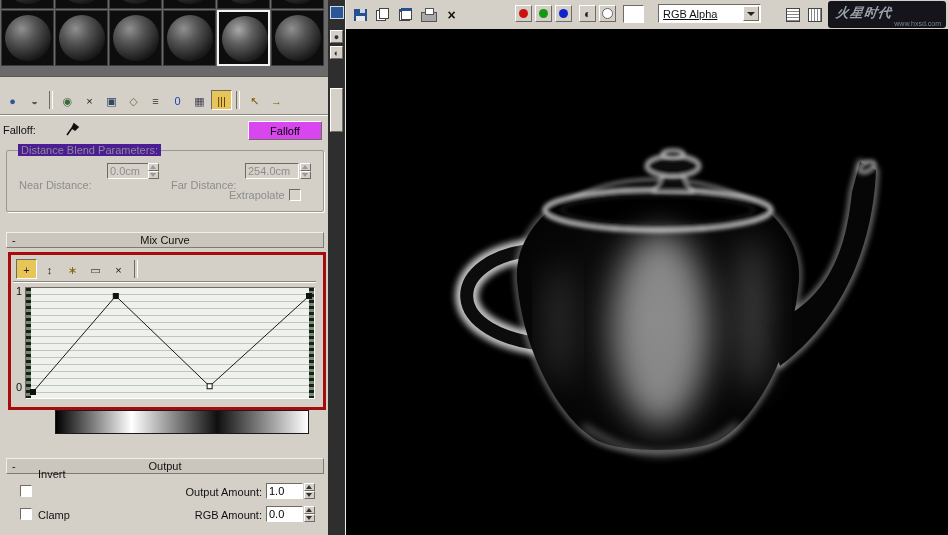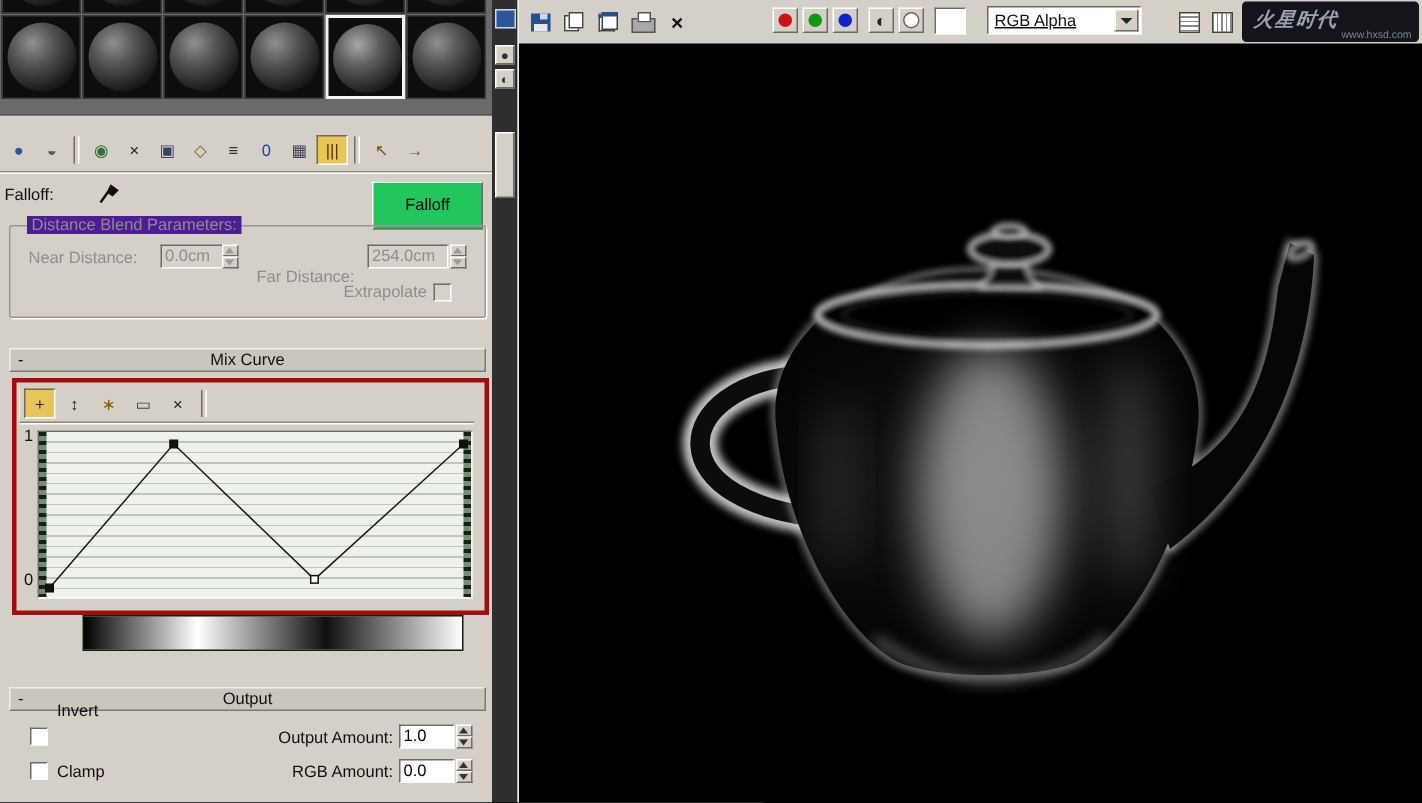--- a/index.html
+++ b/index.html
@@ -37,21 +37,21 @@
   .spinner .up::after{top:1px;border-bottom:4px solid #333;}
   .spinner .dn::after{top:1px;border-top:4px solid #333;}
   .spinner.dis .up::after{border-bottom-color:#999;}
   .spinner.dis .dn::after{border-top-color:#999;}
   .combo{position:absolute;height:19px;background:#fff;border:1px solid;border-color:#6f6b63 #ffffff #ffffff #6f6b63;
          box-sizing:border-box;display:flex;align-items:center;padding-left:4px;}
   .combo .txt{flex:1;text-decoration:underline;}
   .combo-btn{width:16px;height:15px;margin:1px;background:#d4d0c8;border:1px solid;border-color:#ffffff #6f6b63 #6f6b63 #ffffff;
              display:flex;align-items:center;justify-content:center;box-sizing:border-box;}
   .combo-btn::after{content:"";border-left:4px solid transparent;border-right:4px solid transparent;border-top:4px solid #222;}
-  .btn{position:absolute;height:32px;background:#22c55e;border:1px solid;border-color:#ffffff #6f6b63 #6f6b63 #ffffff;
+  .btn{position:absolute;height:19px;background:#d946ef;border:1px solid;border-color:#ffffff #6f6b63 #6f6b63 #ffffff;
        font-size:11px;font-family:"Liberation Sans",sans-serif;text-align:center;box-sizing:border-box;}
   .group{position:absolute;left:6px;top:150px;width:316px;height:60px;border:1px solid #9b978f;border-radius:2px;
          box-shadow:1px 1px 0 #fff;}
   .gtitle{position:absolute;top:-7px;left:11px;background:#4c1d95;padding:0 3px;color:#8d8d8d;}
   .rollout{position:absolute;left:6px;width:316px;height:14px;line-height:14px;text-align:center;
            background:#cac6bd;border:1px solid;border-color:#efefe8 #7d7a72 #7d7a72 #efefe8;box-sizing:content-box;font-size:11px;}
   .rollout .minus{position:absolute;left:5px;top:0;}
   .cb{position:absolute;width:12px;height:12px;background:#fff;border:1px solid;border-color:#6f6b63 #ffffff #ffffff #6f6b63;box-sizing:border-box;}
   .cb.dis{background:#d6d2ca;}
   
@@ -169,21 +169,21 @@
   <span class="lbl" style="left:3px;top:124px">Falloff:</span>
   <span class="abs" style="left:64px;top:120px">
     <svg width="16" height="18" viewBox="0 0 16 18">
         <path d="M3 15 L8 8 M8 8 l2-4 4 3 -3 3 z" stroke="#111" stroke-width="1.6" fill="#111"></path>
       </svg>
   </span>
   <button class="btn" style="left:248px;top:121px;width:74px">Falloff</button>
 
   <div class="group">
     <span class="gtitle">Distance Blend Parameters:</span>
-    <span class="dlbl" style="left:12px;top:15px">Near Distance:</span>
+    <span class="dlbl" style="left:12px;top:28px">Near Distance:</span>
     <input class="field" style="left: 100px; top: 12px; width: 46px;" disabled="" value="0.0cm">
     <span class="spinner dis" style="left:141px;top:12px">
         <div class="up"></div>
         <div class="dn"></div>
       </span>
     <span class="dlbl" style="left:164px;top:28px">Far Distance:</span>
     <input class="field" style="left: 238px; top: 12px; width: 54px;" disabled="" value="254.0cm">
     <span class="spinner dis" style="left:293px;top:12px">
         <div class="up"></div>
         <div class="dn"></div>

